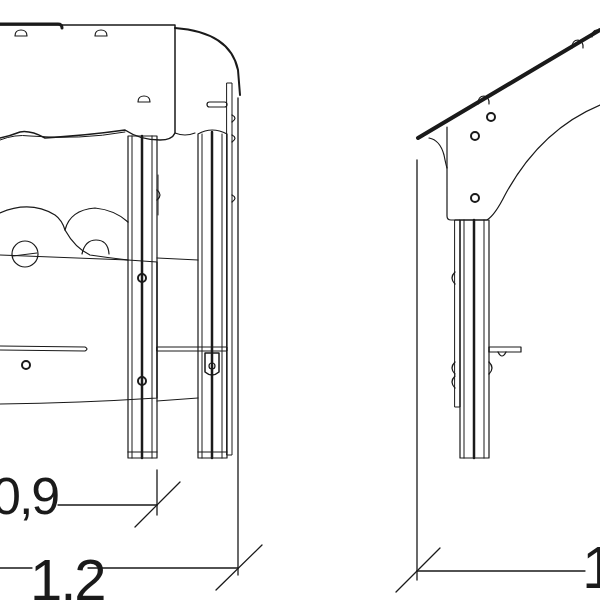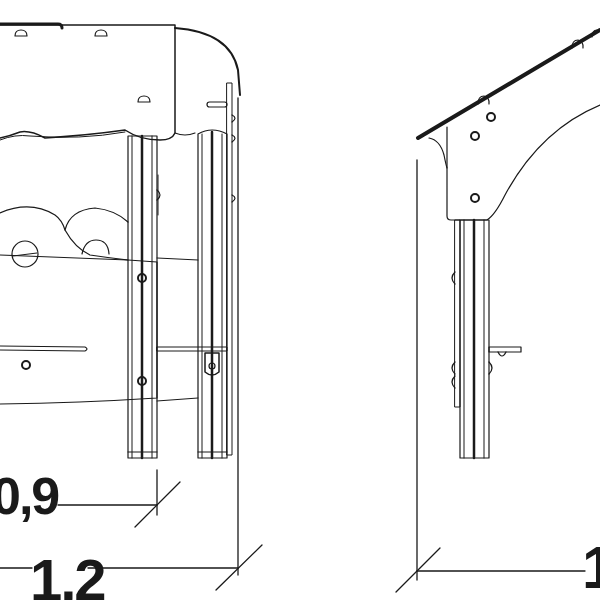--- a/index.html
+++ b/index.html
@@ -1,16 +1,16 @@
 <!DOCTYPE html>
 <html><head>
   <meta charset="utf-8">
   <style>
     html, body { margin: 0; padding: 0; background: #ffffff; }
-    #canvas { position: relative; width: 600px; height: 600px; overflow: hidden; background: #ffffff; font-weight: bold; }
+    #canvas { position: relative; width: 600px; height: 600px; overflow: hidden; background: #ffffff; }
     svg { position: absolute; left: 0; top: 0; }
     .dim-label { position: absolute; font-family: "Liberation Sans", sans-serif; color: #1a1a1a; line-height: 1; letter-spacing: -2px; }
     #dim-09 { left: -8px; top: 470px; font-size: 52px; }
     #dim-12 { left: 30px; top: 551px; font-size: 58px; }
     #dim-1r { left: 582px; top: 538px; font-size: 60px; }
   </style>
 </head>
 <body>
 
 <div id="canvas">

